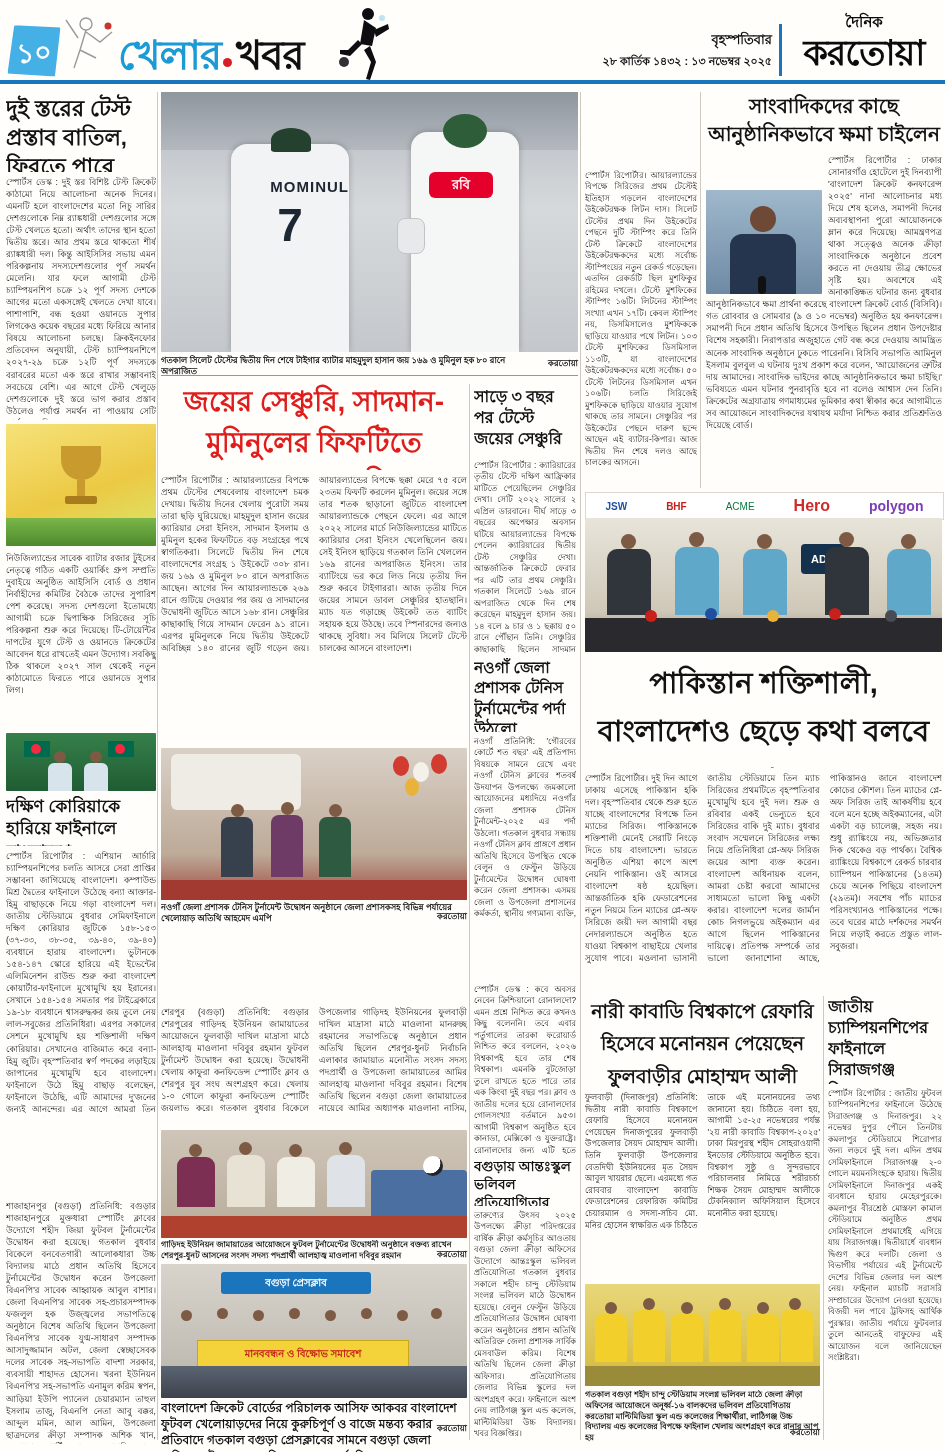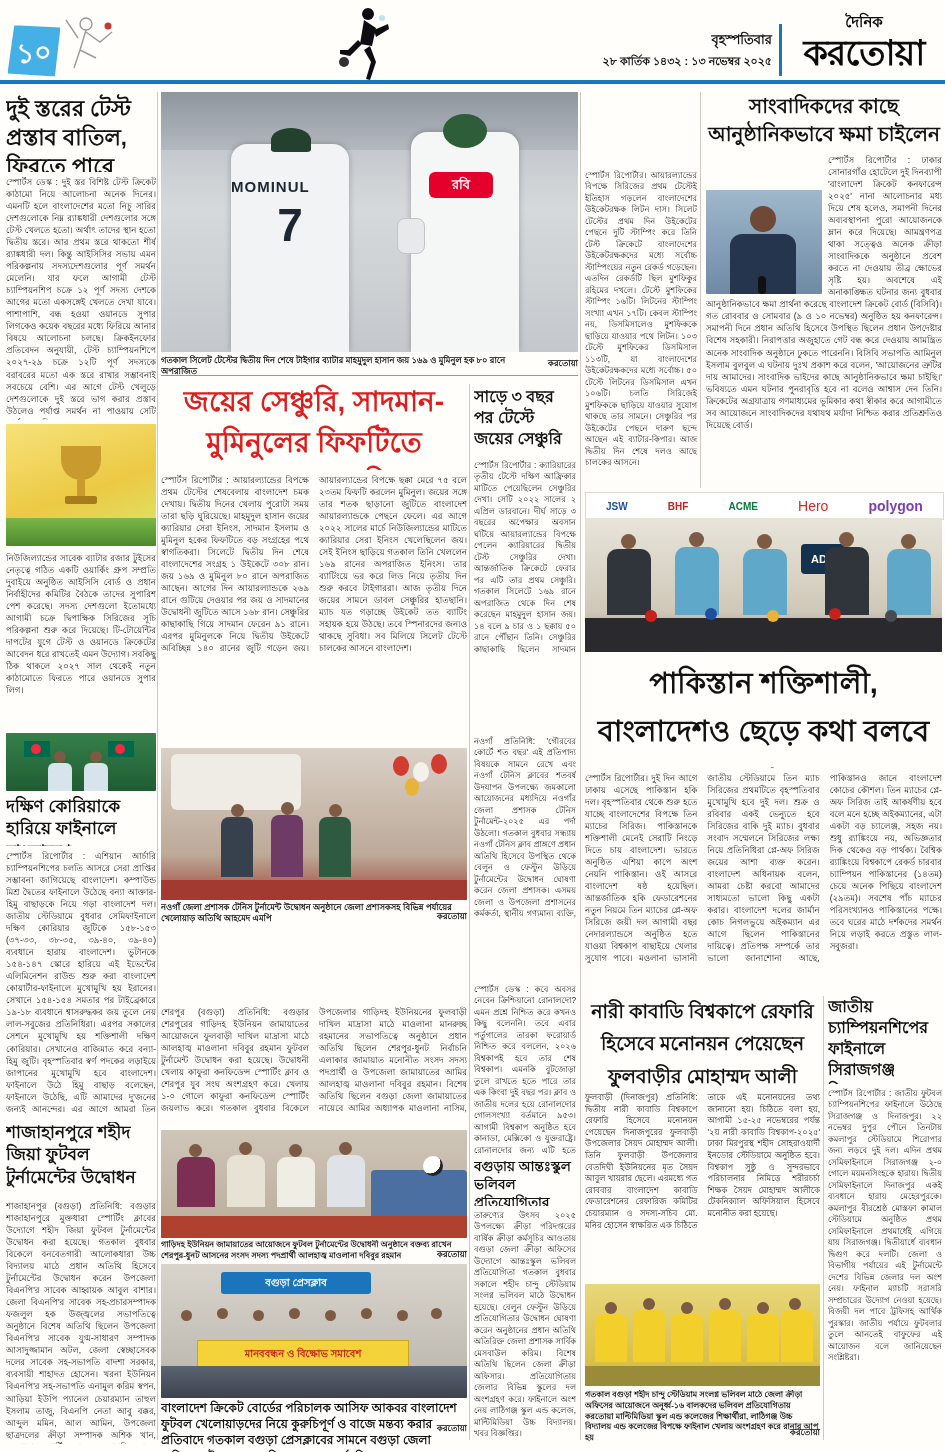--- a/index.html
+++ b/index.html
@@ -28,20 +28,23 @@
     <svg class="abs" style="left:56px;top:12px;" width="62" height="66" viewBox="0 0 62 66">
       <g stroke="#9a9a9a" stroke-width="1.4" fill="none">
         <circle cx="30" cy="12" r="6"></circle>
         <path d="M30 18 L24 38 L18 56"></path>
         <path d="M30 20 L44 30 L56 20"></path>
         <path d="M24 38 L40 46"></path>
         <path d="M10 8 L22 26"></path>
       </g>
       <circle cx="52" cy="14" r="3.5" fill="#c9372c"></circle>
     </svg>
+    <div class="abs" style="left:118px;top:24px;height:52px;white-space:nowrap;">
+      <span style="font-size:40px;font-weight:900;color:#1b9ad6;letter-spacing:-1px;">খেলার</span><span style="display:inline-block;width:9px;height:9px;border-radius:50%;background:#d71f26;margin:0 4px 2px 2px;"></span><span style="font-size:40px;font-weight:900;color:#101010;letter-spacing:-1px;">খবর</span>
+    </div>
     <svg class="abs" style="left:336px;top:4px;" width="56" height="80" viewBox="0 0 56 80">
       <g fill="#0d0d12">
         <circle cx="32" cy="10" r="6"></circle>
         <path d="M28 16 L40 24 L36 42 L24 40 Z"></path>
         <path d="M38 26 L52 20 L53 25 L40 33 Z"></path>
         <path d="M26 40 L14 52 L4 50 L4 46 L12 46 L22 36 Z"></path>
         <path d="M34 42 L40 58 L34 76 L30 75 L35 58 L28 46 Z"></path>
       </g>
       <circle cx="8" cy="58" r="5" fill="#0d0d12" opacity="0.85"></circle>
       <circle cx="46" cy="14" r="3" fill="#bfe3f2"></circle>
@@ -85,28 +88,27 @@
       </div>
     <div class="figure-head" style="left:48px;top:18px;width:12px;height:12px;"></div>
     <div class="figure-head" style="left:84px;top:18px;width:12px;height:12px;"></div>
     <div class="abs" style="left:42px;top:30px;width:24px;height:28px;background:#d8e4ec;border-radius:6px 6px 0 0;"></div>
     <div class="abs" style="left:78px;top:30px;width:24px;height:28px;background:#d8e4ec;border-radius:6px 6px 0 0;"></div>
   </div>
 
   <div class="abs hl" style="left:6px;top:796px;width:150px;height:50px;font-size:17px;">দক্ষিণ কোরিয়াকে হারিয়ে ফাইনালে বাংলাদেশ</div>
   <div class="abs bt" style="left:6px;top:850px;width:150px;height:266px;">স্পোর্টস রিপোর্টার : এশিয়ান আর্চারি চ্যাম্পিয়নশিপের চলতি আসরে সেরা প্রাপ্তির সম্ভাবনা জাগিয়েছে বাংলাদেশ। কম্পাউন্ড মিশ্র দ্বৈতের ফাইনালে উঠেছে বন্যা আক্তার-হিমু বাছাড়কে নিয়ে গড়া বাংলাদেশ দল। জাতীয় স্টেডিয়ামে বুধবার সেমিফাইনালে দক্ষিণ কোরিয়ার জুটিকে ১৫৮-১৫৩ (৩৭-৩৩, ৩৮-৩৫, ৩৯-৪০, ৩৯-৪০) ব্যবধানে হারায় বাংলাদেশ। ভুটানকে ১৫৪-১৪৭ স্কোরে হারিয়ে এই ইভেন্টের এলিমিনেশন রাউন্ড শুরু করা বাংলাদেশ কোয়ার্টার-ফাইনালে মুখোমুখি হয় ইরানের। সেখানে ১৫৪-১৫৪ সমতার পর টাইব্রেকারে ১৯-১৮ ব্যবধানে শ্বাসরুদ্ধকর জয় তুলে নেয় লাল-সবুজের প্রতিনিধিরা। এরপর সকালের সেশনে মুখোমুখি হয় শক্তিশালী দক্ষিণ কোরিয়ার। সেখানেও বাজিমাত করে বন্যা-হিমু জুটি। বৃহস্পতিবার স্বর্ণ পদকের লড়াইয়ে জাপানের মুখোমুখি হবে বাংলাদেশ। ফাইনালে উঠে হিমু বাছাড় বলেছেন, ফাইনালে উঠেছি, এটি আমাদের দু'জনের জন্যই আনন্দের। এর আগে আমরা তিন দেশে ছয়টি আন্তর্জাতিক ইভেন্ট খেলেছি একসঙ্গে, কিন্তু কোনও পদক ছিল না। এই প্রথম আমরা ফাইনালে উঠলাম। ভালো করার লক্ষ্য আমাদের। সবসময় চেষ্টা ছিল দেশের জন্য কিছু করার। বন্যা আক্তার এরপর বলেছেন, আমাদের এ পর্যন্ত তেমন কোনও ভালো ফল হয়নি। আশা করি, এবার হবে। সবশেষ ২০২৪ সালে ভুটানে ব্যক্তিগত ইভেন্টে রূপা পেয়েছিলাম। জাতীয় দলে ৯ বছর ধরে আছি। আশা করি, এবার ভালো কিছু হবে।</div>
 
-  <div class="abs hl" style="left:6px;top:1122px;width:150px;height:74px;font-size:17px;">শাজাহানপুরে শহীদ জিয়া ফুটবল টুর্নামেন্টের উদ্বোধন</div>
   <div class="abs bt" style="left:6px;top:1200px;width:150px;height:244px;">শাজাহানপুর (বগুড়া) প্রতিনিধি: বগুড়ার শাজাহানপুরে মুক্তধারা স্পোর্টিং ক্লাবের উদ্যোগে শহীদ জিয়া ফুটবল টুর্নামেন্টের উদ্বোধন করা হয়েছে। গতকাল বুধবার বিকেলে বনবেতগারী আলোকধারা উচ্চ বিদ্যালয় মাঠে প্রধান অতিথি হিসেবে টুর্নামেন্টের উদ্বোধন করেন উপজেলা বিএনপি'র সাবেক আহ্বায়ক আবুল বাশার। জেলা বিএনপি'র সাবেক সহ-প্রচারসম্পাদক ফজলুল হক উজ্জ্বলের সভাপতিত্বে অনুষ্ঠানে বিশেষ অতিথি ছিলেন উপজেলা বিএনপি'র সাবেক যুগ্ম-সাধারণ সম্পাদক আসাদুজ্জামান অটল, জেলা স্বেচ্ছাসেবক দলের সাবেক সহ-সভাপতি বাদশা সরকার, ব্যবসায়ী শাহাদত হোসেন। খরনা ইউনিয়ন বিএনপি'র সহ-সভাপতি এনামুল করিম স্বপন, আড়িয়া ইউপি প্যানেল চেয়ারম্যান তাহুল ইসলাম তাজু, বিএনপি নেতা আবু বক্কর, আব্দুল মমিন, আল আমিন, উপজেলা ছাত্রদলের ক্রীড়া সম্পাদক অশিক খান, মুক্তধারা স্পোর্টিং ক্লাবের সভাপতি আব্দুর রাজ্জাক, সাধারণ সম্পাদক রফিকুল ইসলাম রাজু প্রমুখ। উদ্বোধনী খেলায় ফুলকোট নিউ স্টার ক্লাব ৫-৩ গোলে ভাটগ্রাম শ্যামলী ক্লাবকে পরাজিত করে।</div>
 
   <div class="photo" style="left:161px;top:92px;width:417px;height:260px;background:linear-gradient(180deg,#b4b9bf,#d6d9dc 45%,#c4c8cc);">
     <div class="abs" style="left:0;top:0;width:417px;height:58px;background:linear-gradient(180deg,#8f969e,#b4b9bf);"></div>
     <div class="abs" style="left:70px;top:52px;width:118px;height:208px;background:#f2f3f4;border-radius:16px 16px 0 0;box-shadow:0 0 6px rgba(0,0,0,.25);">
       <div class="abs" style="left:40px;top:-16px;width:40px;height:24px;border-radius:50% 50% 10% 10%;background:#24402f;"></div>
-      <div class="abs" style="left:0;top:34px;width:118px;text-align:left;font-size:15px;font-weight:bold;color:#1d2733;letter-spacing:1px;">MOMINUL</div>
+      <div class="abs" style="left:0;top:34px;width:118px;text-align:right;font-size:15px;font-weight:bold;color:#1d2733;letter-spacing:1px;">MOMINUL</div>
       <div class="abs" style="left:0;top:54px;width:118px;text-align:center;font-size:46px;font-weight:bold;color:#1d2733;">7</div>
     </div>
     <div class="abs" style="left:250px;top:40px;width:108px;height:220px;background:#f5f6f6;border-radius:16px 16px 0 0;box-shadow:0 0 6px rgba(0,0,0,.25);">
       <div class="abs" style="left:32px;top:-18px;width:44px;height:34px;border-radius:50%;background:#2e5d3a;"></div>
       <div class="abs" style="left:18px;top:40px;width:64px;height:26px;background:#e4002b;border-radius:6px;">
         <span style="display:block;text-align:center;color:#fff;font-size:13px;font-weight:bold;line-height:26px;">রবি</span>
       </div>
       <div class="abs" style="left:-14px;top:86px;width:26px;height:34px;background:#e8e9ea;border-radius:8px;border:1px solid #c2c5c8;"></div>
     </div>
   </div>
@@ -175,20 +177,21 @@
     <div class="abs" style="left:0;top:102px;width:306px;height:32px;background:linear-gradient(180deg,#5a6472,#3c434d);"></div>
   </div>
   <div class="abs" style="left:161px;top:1400px;width:306px;height:36px;">
     <span class="cap" style="display:inline-block;width:306px;font-size:12px;">বাংলাদেশ ক্রিকেট বোর্ডের পরিচালক আসিফ আকবর বাংলাদেশ ফুটবল খেলোয়াড়দের নিয়ে কুরুচিপূর্ণ ও বাজে মন্তব্য করার প্রতিবাদে গতকাল বগুড়া প্রেসক্লাবের সামনে বগুড়া জেলা জুনিয়র ফুটবল একাডেমি মানববন্ধন কর্মসূচি পালন করে</span>
     <span class="credit">করতোয়া</span>
   </div>
 
   <div class="abs hl" style="left:474px;top:386px;width:102px;height:70px;font-size:16px;">সাড়ে ৩ বছর পর টেস্টে জয়ের সেঞ্চুরি</div>
   <div class="abs bt" style="left:474px;top:460px;width:102px;height:194px;font-size:8.2px;">স্পোর্টস রিপোর্টার : ক্যারিয়ারের তৃতীয় টেস্টে দক্ষিণ আফ্রিকার মাটিতে পেয়েছিলেন সেঞ্চুরির দেখা। সেটি ২০২২ সালের ২ এপ্রিল ডারবানে। দীর্ঘ সাড়ে ৩ বছরের অপেক্ষার অবসান ঘটিয়ে আয়ারল্যান্ডের বিপক্ষে পেলেন ক্যারিয়ারের দ্বিতীয় টেস্ট সেঞ্চুরির দেখা। আন্তর্জাতিক ক্রিকেটে ফেরার পর এটি তার প্রথম সেঞ্চুরি। গতকাল সিলেটে ১৬৯ রানে অপরাজিত থেকে দিন শেষ করেছেন মাহমুদুল হাসান জয়। ১৪ বলে ৯ চার ও ১ ছক্কায় ৫০ রানে পৌঁছান তিনি। সেঞ্চুরির কাছাকাছি ছিলেন সাদমান ইসলামও। কিন্তু থেমেছেন ১৪৩ বলে ৯১ রান করে। তার বিদায়েই ভাঙে ১৬৮ রানের উদ্বোধনী জুটি।</div>
 
+  <div class="abs hl" style="left:474px;top:658px;width:102px;height:74px;font-size:15.5px;">নওগাঁ জেলা প্রশাসক টেনিস টুর্নামেন্টের পর্দা উঠলো</div>
   <div class="abs bt" style="left:474px;top:736px;width:102px;height:184px;font-size:8.2px;">নওগাঁ প্রতিনিধি: 'গৌরবের কোর্টে শত বছর' এই প্রতিপাদ্য বিষয়কে সামনে রেখে এবং নওগাঁ টেনিস ক্লাবের শতবর্ষ উদযাপন উপলক্ষ্যে জমকালো আয়োজনের মধ্যদিয়ে নওগাঁর জেলা প্রশাসক টেনিস টুর্নামেন্ট-২০২৫ এর পর্দা উঠলো। গতকাল বুধবার সন্ধ্যায় নওগাঁ টেনিস ক্লাব প্রাঙ্গণে প্রধান অতিথি হিসেবে উপস্থিত থেকে বেলুন ও ফেস্টুন উড়িয়ে টুর্নামেন্টের উদ্বোধন ঘোষণা করেন জেলা প্রশাসক। এসময় জেলা ও উপজেলা প্রশাসনের কর্মকর্তা, স্থানীয় গণ্যমান্য ব্যক্তি, টেনিস ক্লাবের অন্যান্য সদস্যবৃন্দ, খেলোয়াড়বৃন্দ প্রমুখ উপস্থিত ছিলেন। এসময় খেলা দেখতে বিভিন্ন শ্রেণি-পেশার সকল বয়সের টেনিস খেলাপ্রেমী দর্শকরা মাঠে উপস্থিত হয়ে খেলা উপভোগ করেন। টুর্নামেন্টে দেশের বিখ্যাত ঢাকা অফিসার্স ক্লাব ও নওগাঁ টেনিস ক্লাব দলসহ বিভিন্ন জেলার মোট ২১টি দল অংশগ্রহণ করছে।</div>
 
   <div class="abs bt" style="left:474px;top:984px;width:102px;height:170px;font-size:8.2px;">স্পোর্টস ডেস্ক : কবে অবসর নেবেন ক্রিশ্চিয়ানো রোনালদো? এমন প্রশ্নে নিশ্চিত করে কখনও কিছু বলেননি। তবে এবার পর্তুগালের তারকা ফরোয়ার্ড নিশ্চিত করে বললেন, ২০২৬ বিশ্বকাপই হবে তার শেষ বিশ্বকাপ। এমনকি বুটজোড়া তুলে রাখতে হতে পারে তার এক কিংবা দুই বছর পর। ক্লাব ও জাতীয় দলের হয়ে রোনালদোর গোলসংখ্যা বর্তমানে ৯৫৩। আগামী বিশ্বকাপ অনুষ্ঠিত হবে কানাডা, মেক্সিকো ও যুক্তরাষ্ট্রে। রোনালদোর জন্য এটি হতে যাচ্ছে ষষ্ঠ বিশ্বকাপ। সৌদি আরবের ক্লাব আল নাসরে খেলা এই মহাতারকার বয়স এখন ৪০। বিশ্বকাপ জিততে না পারার আক্ষেপ এখনও পোড়ায় তাকে।</div>
 
   <div class="abs hl" style="left:474px;top:1158px;width:102px;height:48px;font-size:13.5px;">বগুড়ায় আন্তঃস্কুল ভলিবল প্রতিযোগিতার উদ্বোধন</div>
   <div class="abs bt" style="left:474px;top:1210px;width:102px;height:234px;font-size:8.2px;">তারুণ্যের উৎসব ২০২৫ উপলক্ষ্যে ক্রীড়া পরিদপ্তরের বার্ষিক ক্রীড়া কর্মসূচির আওতায় বগুড়া জেলা ক্রীড়া অফিসের উদ্যোগে আন্তঃস্কুল ভলিবল প্রতিযোগিতা গতকাল বুধবার সকালে শহীদ চান্দু স্টেডিয়াম সংলগ্ন ভলিবল মাঠে উদ্বোধন হয়েছে। বেলুন ফেস্টুন উড়িয়ে প্রতিযোগিতার উদ্বোধন ঘোষণা করেন অনুষ্ঠানের প্রধান অতিথি অতিরিক্ত জেলা প্রশাসক সার্বিক মেসবাউল করিম। বিশেষ অতিথি ছিলেন জেলা ক্রীড়া অফিসার। প্রতিযোগিতায় জেলার বিভিন্ন স্কুলের দল অংশগ্রহণ করে। ফাইনালে অংশ নেয় লাঠিগঞ্জ স্কুল এন্ড কলেজ, মাল্টিমিডিয়া উচ্চ বিদ্যালয়। খবর বিজ্ঞপ্তির।</div>
 
   <div class="abs bt" style="left:585px;top:170px;width:112px;height:320px;font-size:8.2px;">স্পোর্টস রিপোর্টার। আয়ারল্যান্ডের বিপক্ষে সিরিজের প্রথম টেস্টেই ইতিহাস গড়লেন বাংলাদেশের উইকেটরক্ষক লিটন দাস। সিলেট টেস্টের প্রথম দিন উইকেটের পেছনে দুটি স্টাম্পিং করে তিনি টেস্ট ক্রিকেটে বাংলাদেশের উইকেটরক্ষকদের মধ্যে সর্বোচ্চ স্টাম্পিংয়ের নতুন রেকর্ড গড়েছেন। এতদিন রেকর্ডটি ছিল মুশফিকুর রহিমের দখলে। টেস্টে মুশফিকের স্টাম্পিং ১৬টি। লিটনের স্টাম্পিং সংখ্যা এখন ১৭টি। কেবল স্টাম্পিং নয়, ডিসমিসালেও মুশফিককে ছাড়িয়ে যাওয়ার পথে লিটন। ১০৩ টেস্টে মুশফিকের ডিসমিসাল ১১৩টি, যা বাংলাদেশের উইকেটরক্ষকদের মধ্যে সর্বোচ্চ। ৫০ টেস্টে লিটনের ডিসমিসাল এখন ১০৬টি। চলতি সিরিজেই মুশফিককে ছাড়িয়ে যাওয়ার সুযোগ থাকছে তার সামনে। সেঞ্চুরির পর উইকেটের পেছনে দারুণ ছন্দে আছেন এই ব্যাটার-কিপার। আজ দ্বিতীয় দিন শেষে দলও আছে চালকের আসনে।</div>
 
   <div class="abs hl center" style="left:706px;top:92px;width:236px;height:58px;font-size:20px;line-height:1.4;">সাংবাদিকদের কাছে আনুষ্ঠানিকভাবে ক্ষমা চাইলেন বিসিবি সভাপতি</div>
@@ -197,22 +200,22 @@
       <div class="figure-head" style="left:44px;top:16px;width:26px;height:26px;background:#6e4a36;"></div>
       <div class="abs" style="left:24px;top:44px;width:66px;height:60px;background:#24354d;border-radius:12px 12px 0 0;"></div>
       <div class="abs" style="left:52px;top:86px;width:8px;height:18px;background:#111;border-radius:4px;"></div>
     </div>
     <span>স্পোর্টস রিপোর্টার : ঢাকার সোনারগাঁও হোটেলে দুই দিনব্যাপী 'বাংলাদেশ ক্রিকেট কনফারেন্স ২০২৫' নানা আলোচনার মধ্য দিয়ে শেষ হলেও, সমাপনী দিনের অব্যবস্থাপনা পুরো আয়োজনকে ম্লান করে দিয়েছে। আমন্ত্রণপত্র থাকা সত্ত্বেও অনেক ক্রীড়া সাংবাদিককে অনুষ্ঠানে প্রবেশ করতে না দেওয়ায় তীব্র ক্ষোভের সৃষ্টি হয়। অবশেষে এই অনাকাঙ্ক্ষিত ঘটনার জন্য বুধবার আনুষ্ঠানিকভাবে ক্ষমা প্রার্থনা করেছে বাংলাদেশ ক্রিকেট বোর্ড (বিসিবি)। গত রোববার ও সোমবার (৯ ও ১০ নভেম্বর) অনুষ্ঠিত হয় কনফারেন্স। সমাপনী দিনে প্রধান অতিথি হিসেবে উপস্থিত ছিলেন প্রধান উপদেষ্টার বিশেষ সহকারী। নিরাপত্তার অজুহাতে গেট বন্ধ করে দেওয়ায় আমন্ত্রিত অনেক সাংবাদিক অনুষ্ঠানে ঢুকতে পারেননি। বিসিবি সভাপতি আমিনুল ইসলাম বুলবুল এ ঘটনায় দুঃখ প্রকাশ করে বলেন, 'আয়োজনের ত্রুটির দায় আমাদের। সাংবাদিক ভাইদের কাছে আনুষ্ঠানিকভাবে ক্ষমা চাইছি।' ভবিষ্যতে এমন ঘটনার পুনরাবৃত্তি হবে না বলেও আশ্বাস দেন তিনি। ক্রিকেটের অগ্রযাত্রায় গণমাধ্যমের ভূমিকার কথা স্বীকার করে আগামীতে সব আয়োজনে সাংবাদিকদের যথাযথ মর্যাদা নিশ্চিত করার প্রতিশ্রুতিও দিয়েছে বোর্ড।</span>
   </div>
 
   <div class="abs" style="left:585px;top:492px;width:357px;height:26px;background:#fff;border:1px solid #ddd8cf;display:flex;align-items:center;justify-content:space-around;">
     <span style="font-size:10px;font-weight:900;color:#1f4f9e;">JSW</span>
     <span style="font-size:10px;font-weight:900;color:#c8201a;">BHF</span>
-    <span style="font-size:10px;font-weight:700;color:#0a7a3d;text-align:right;">ACME</span>
-    <span style="font-size:14px;font-weight:400;color:#d02a2a;">Hero</span>
+    <span style="font-size:10px;font-weight:400;color:#0a7a3d;text-align:right;">ACME</span>
+    <span style="font-size:16px;font-weight:700;color:#d02a2a;">Hero</span>
     <span style="font-size:14px;font-weight:900;color:#7a3fb5;">polygon</span>
   </div>
   <div class="photo" style="left:585px;top:518px;width:357px;height:134px;background:linear-gradient(180deg,#e8e4da,#cfc8b8 70%,#8f8a80);">
     <div class="abs" style="left:216px;top:26px;width:44px;height:30px;background:#14314d;border-radius:4px;">
       <span style="display:block;text-align:center;color:#fff;font-size:11px;font-weight:bold;line-height:30px;">ADN</span>
     </div>
     <div class="figure-head" style="left:36px;top:16px;width:15px;height:15px;"></div>
     <div class="figure-head" style="left:104px;top:14px;width:15px;height:15px;"></div>
     <div class="figure-head" style="left:172px;top:16px;width:15px;height:15px;"></div>
     <div class="figure-head" style="left:254px;top:14px;width:15px;height:15px;"></div>

